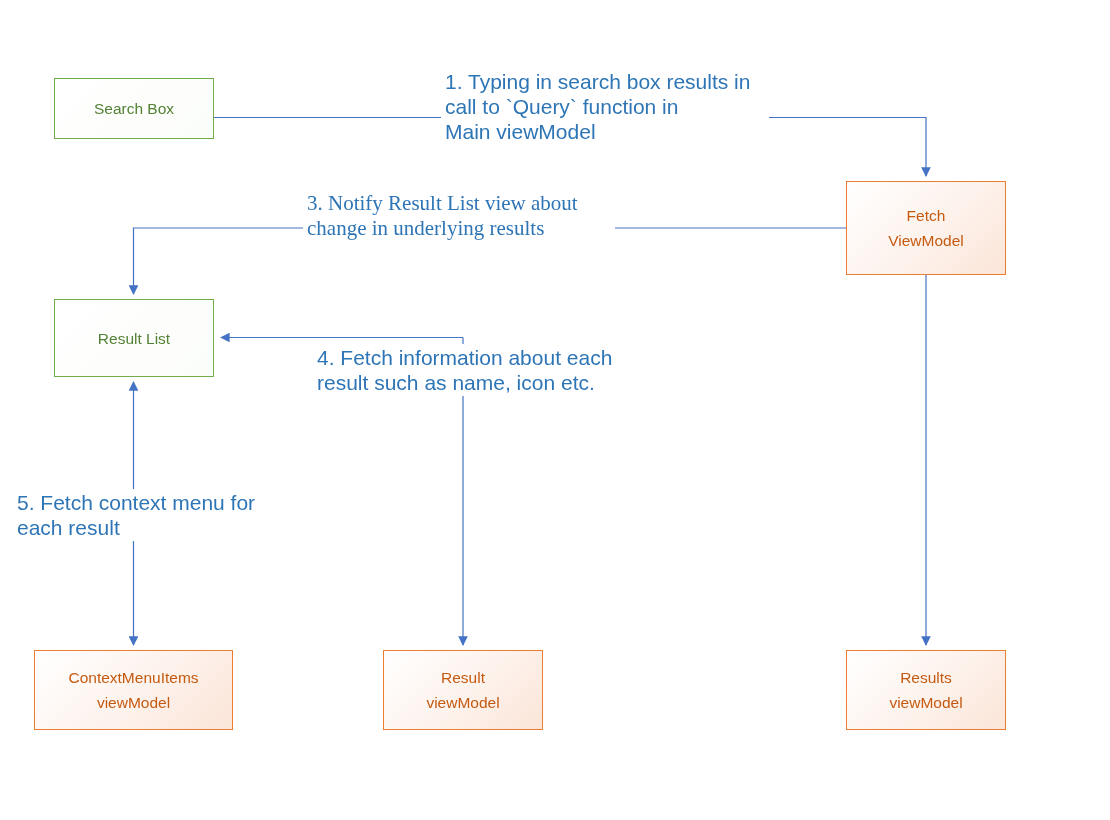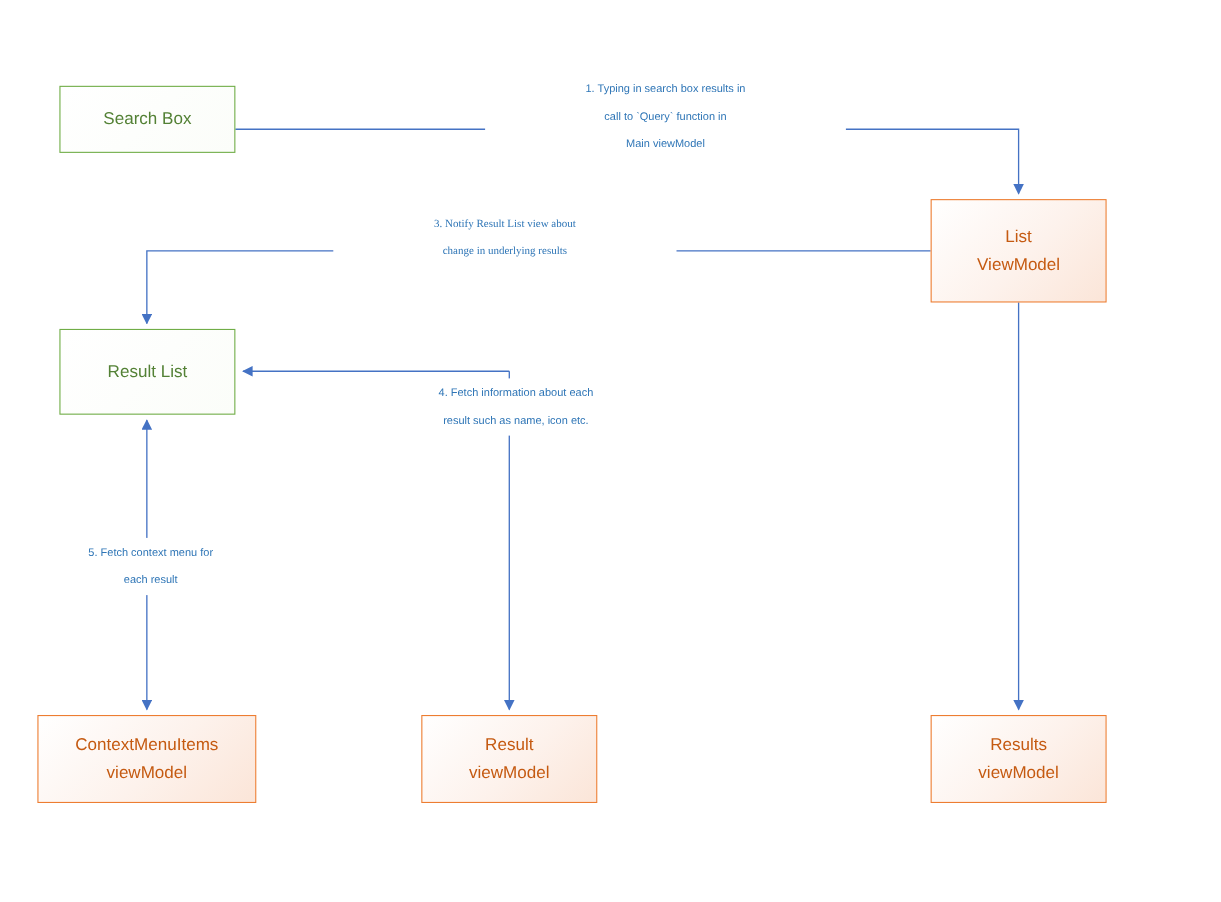--- a/index.html
+++ b/index.html
@@ -47,23 +47,22 @@
   }
   .node-search-box   { left: 54px;  top: 78px;  width: 160px; height: 61px; }
   .node-main-vm      { left: 846px; top: 181px; width: 160px; height: 94px; }
   .node-result-list  { left: 54px;  top: 299px; width: 160px; height: 78px; }
   .node-contextmenu  { left: 34px;  top: 650px; width: 199px; height: 80px; }
   .node-result-vm    { left: 383px; top: 650px; width: 160px; height: 80px; }
   .node-results-vm   { left: 846px; top: 650px; width: 160px; height: 80px; }
   .annotation {
     position: absolute;
     color: #2E75B6;
-    font-size: 10px;
+    font-size: 21px;
     line-height: 25px;
-    text-align: center;
     white-space: pre-line;
     background: #ffffff;
     z-index: 2;
     padding: 1px 4px;
   }
   .annotation-step1 { left: 441px; top: 68px;  width: 320px; }
   .annotation-step3 { left: 303px; top: 190px; width: 304px; font-family: Liberation Serif, serif; }
   .annotation-step4 { left: 313px; top: 344px; width: 304px; }
   .annotation-step5 { left: 13px;  top: 489px; width: 240px; }
   .annotation-step2 { left: 766px; top: 438px; width: 320px; }
@@ -91,21 +90,21 @@
     <path d="M463,337.5 L463,645" fill="none" stroke="#4472C4" stroke-width="1.2" marker-end="url(#arrow)"></path>
 
     <path d="M133.5,382 L133.5,645" fill="none" stroke="#4472C4" stroke-width="1.2" marker-start="url(#arrow)" marker-end="url(#arrow)"></path>
   </svg>
 
   <div class="node node-green node-search-box">
     <span>Search Box</span>
   </div>
 
   <div class="node node-orange node-main-vm">
-    <span>List
+    <span>Fetch
 ViewModel</span>
   </div>
 
   <div class="node node-green node-result-list">
     <span>Result List</span>
   </div>
 
   <div class="node node-orange node-contextmenu">
     <span>ContextMenuItems
 viewModel</span>

